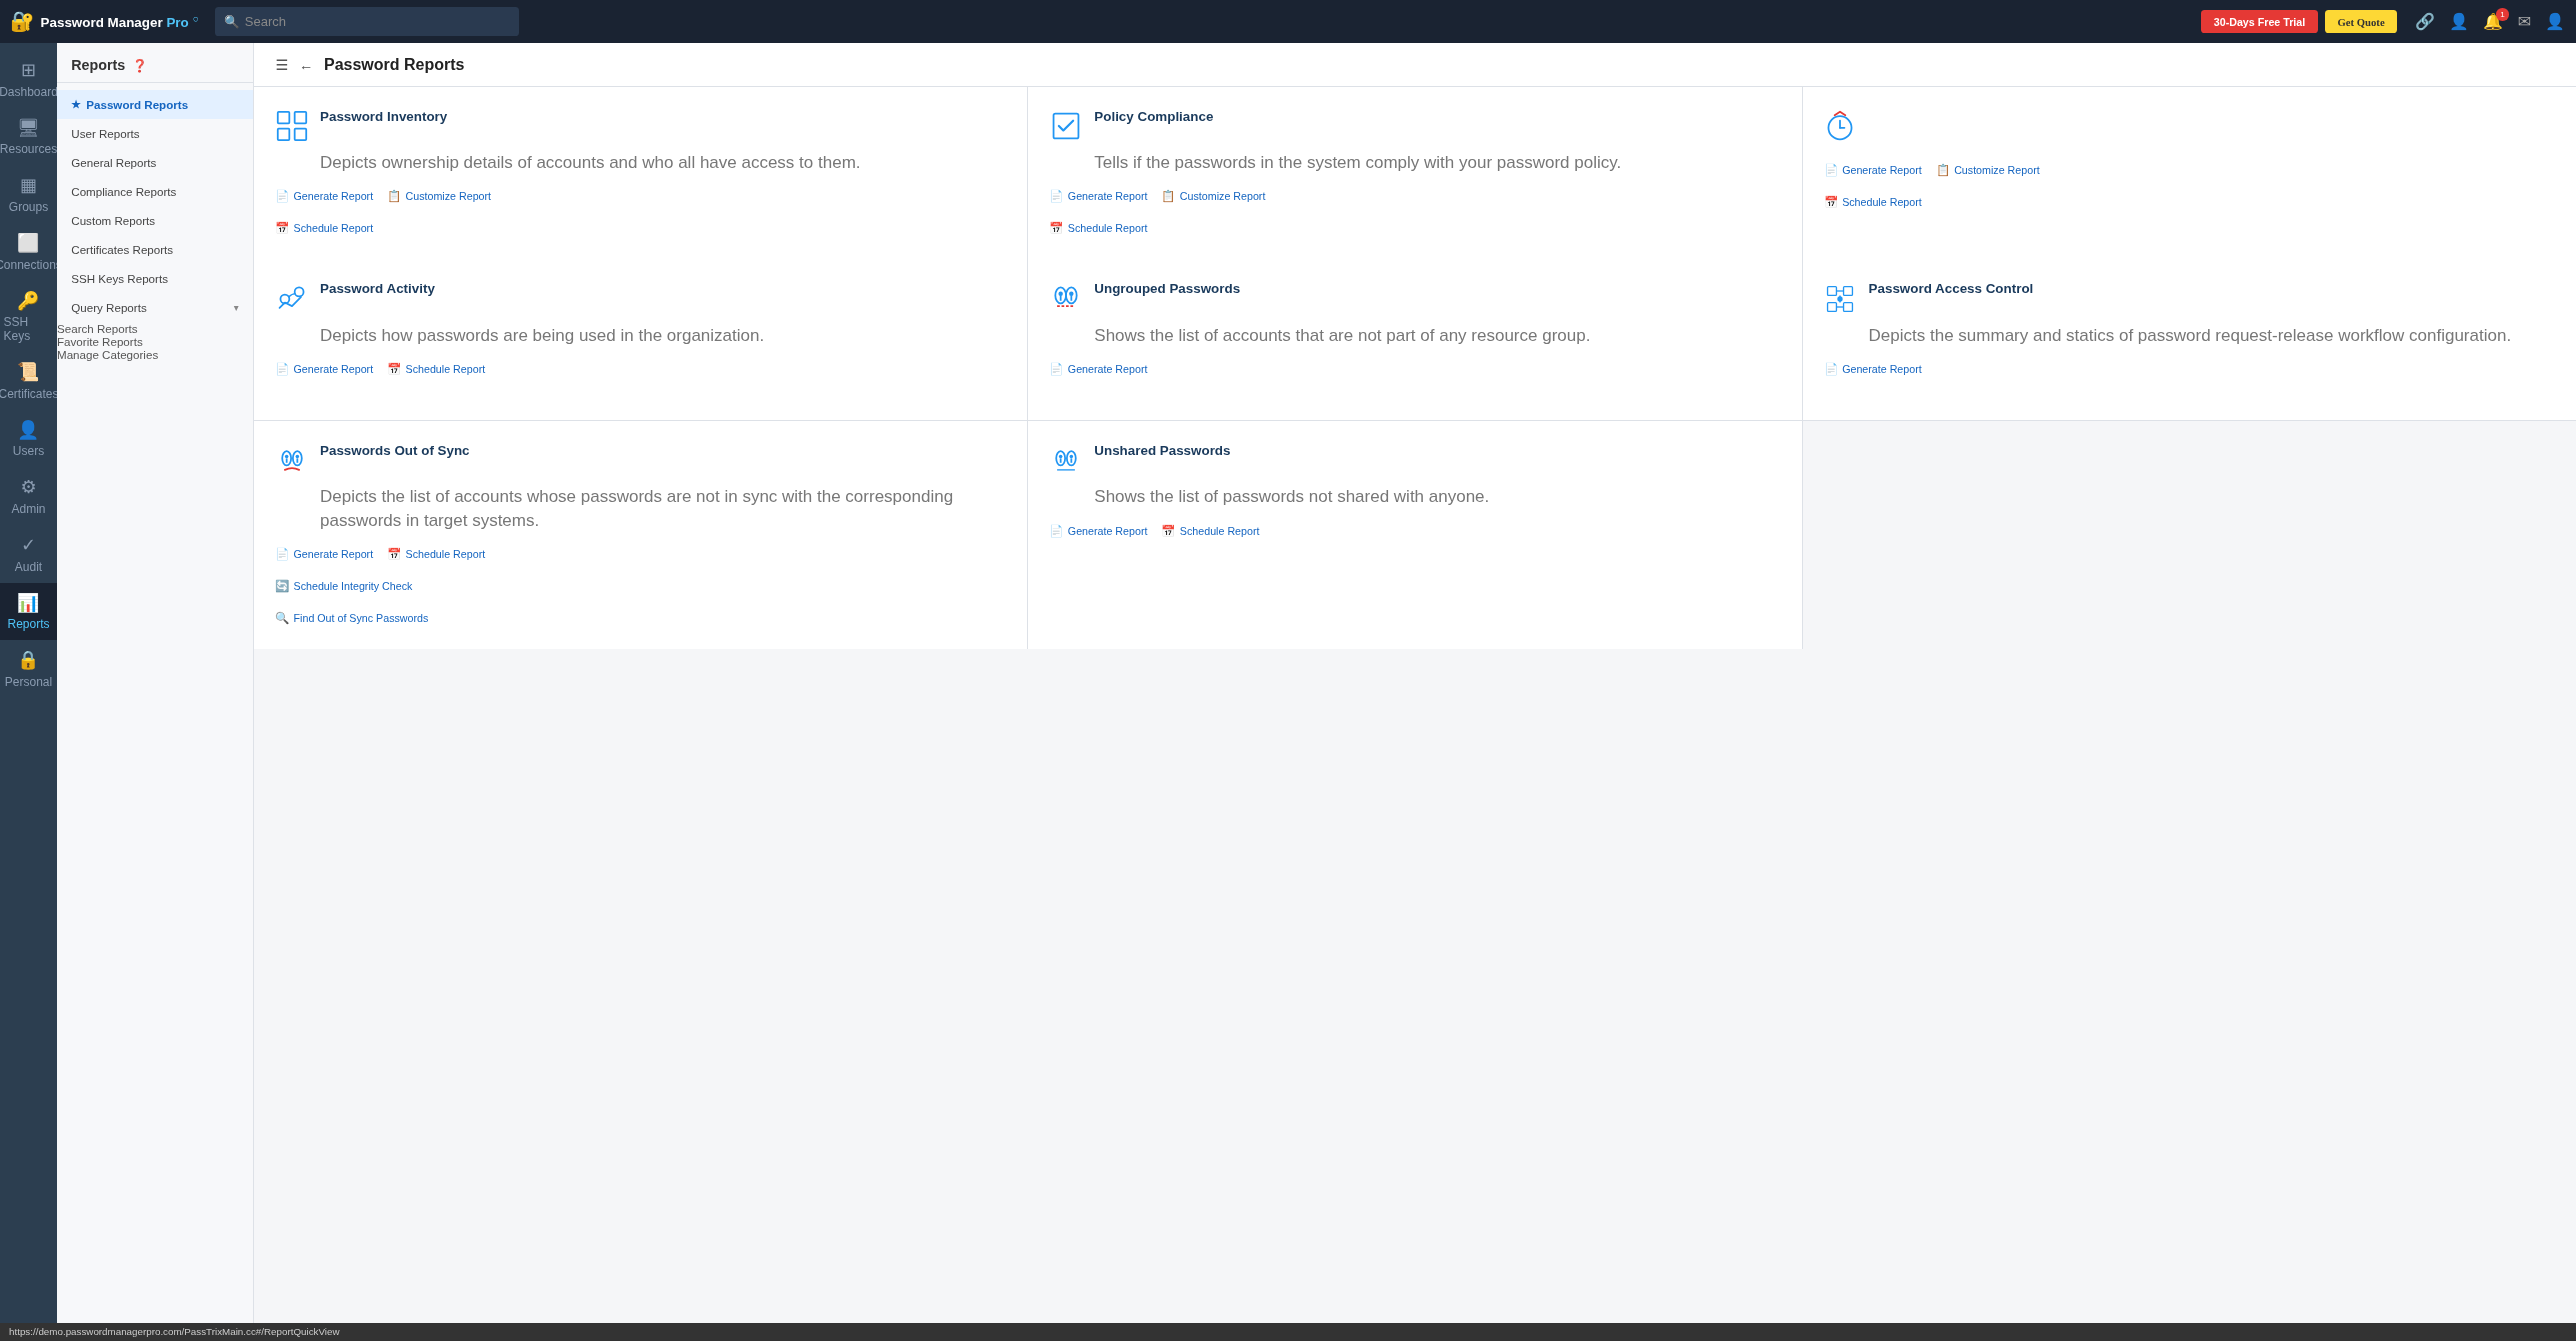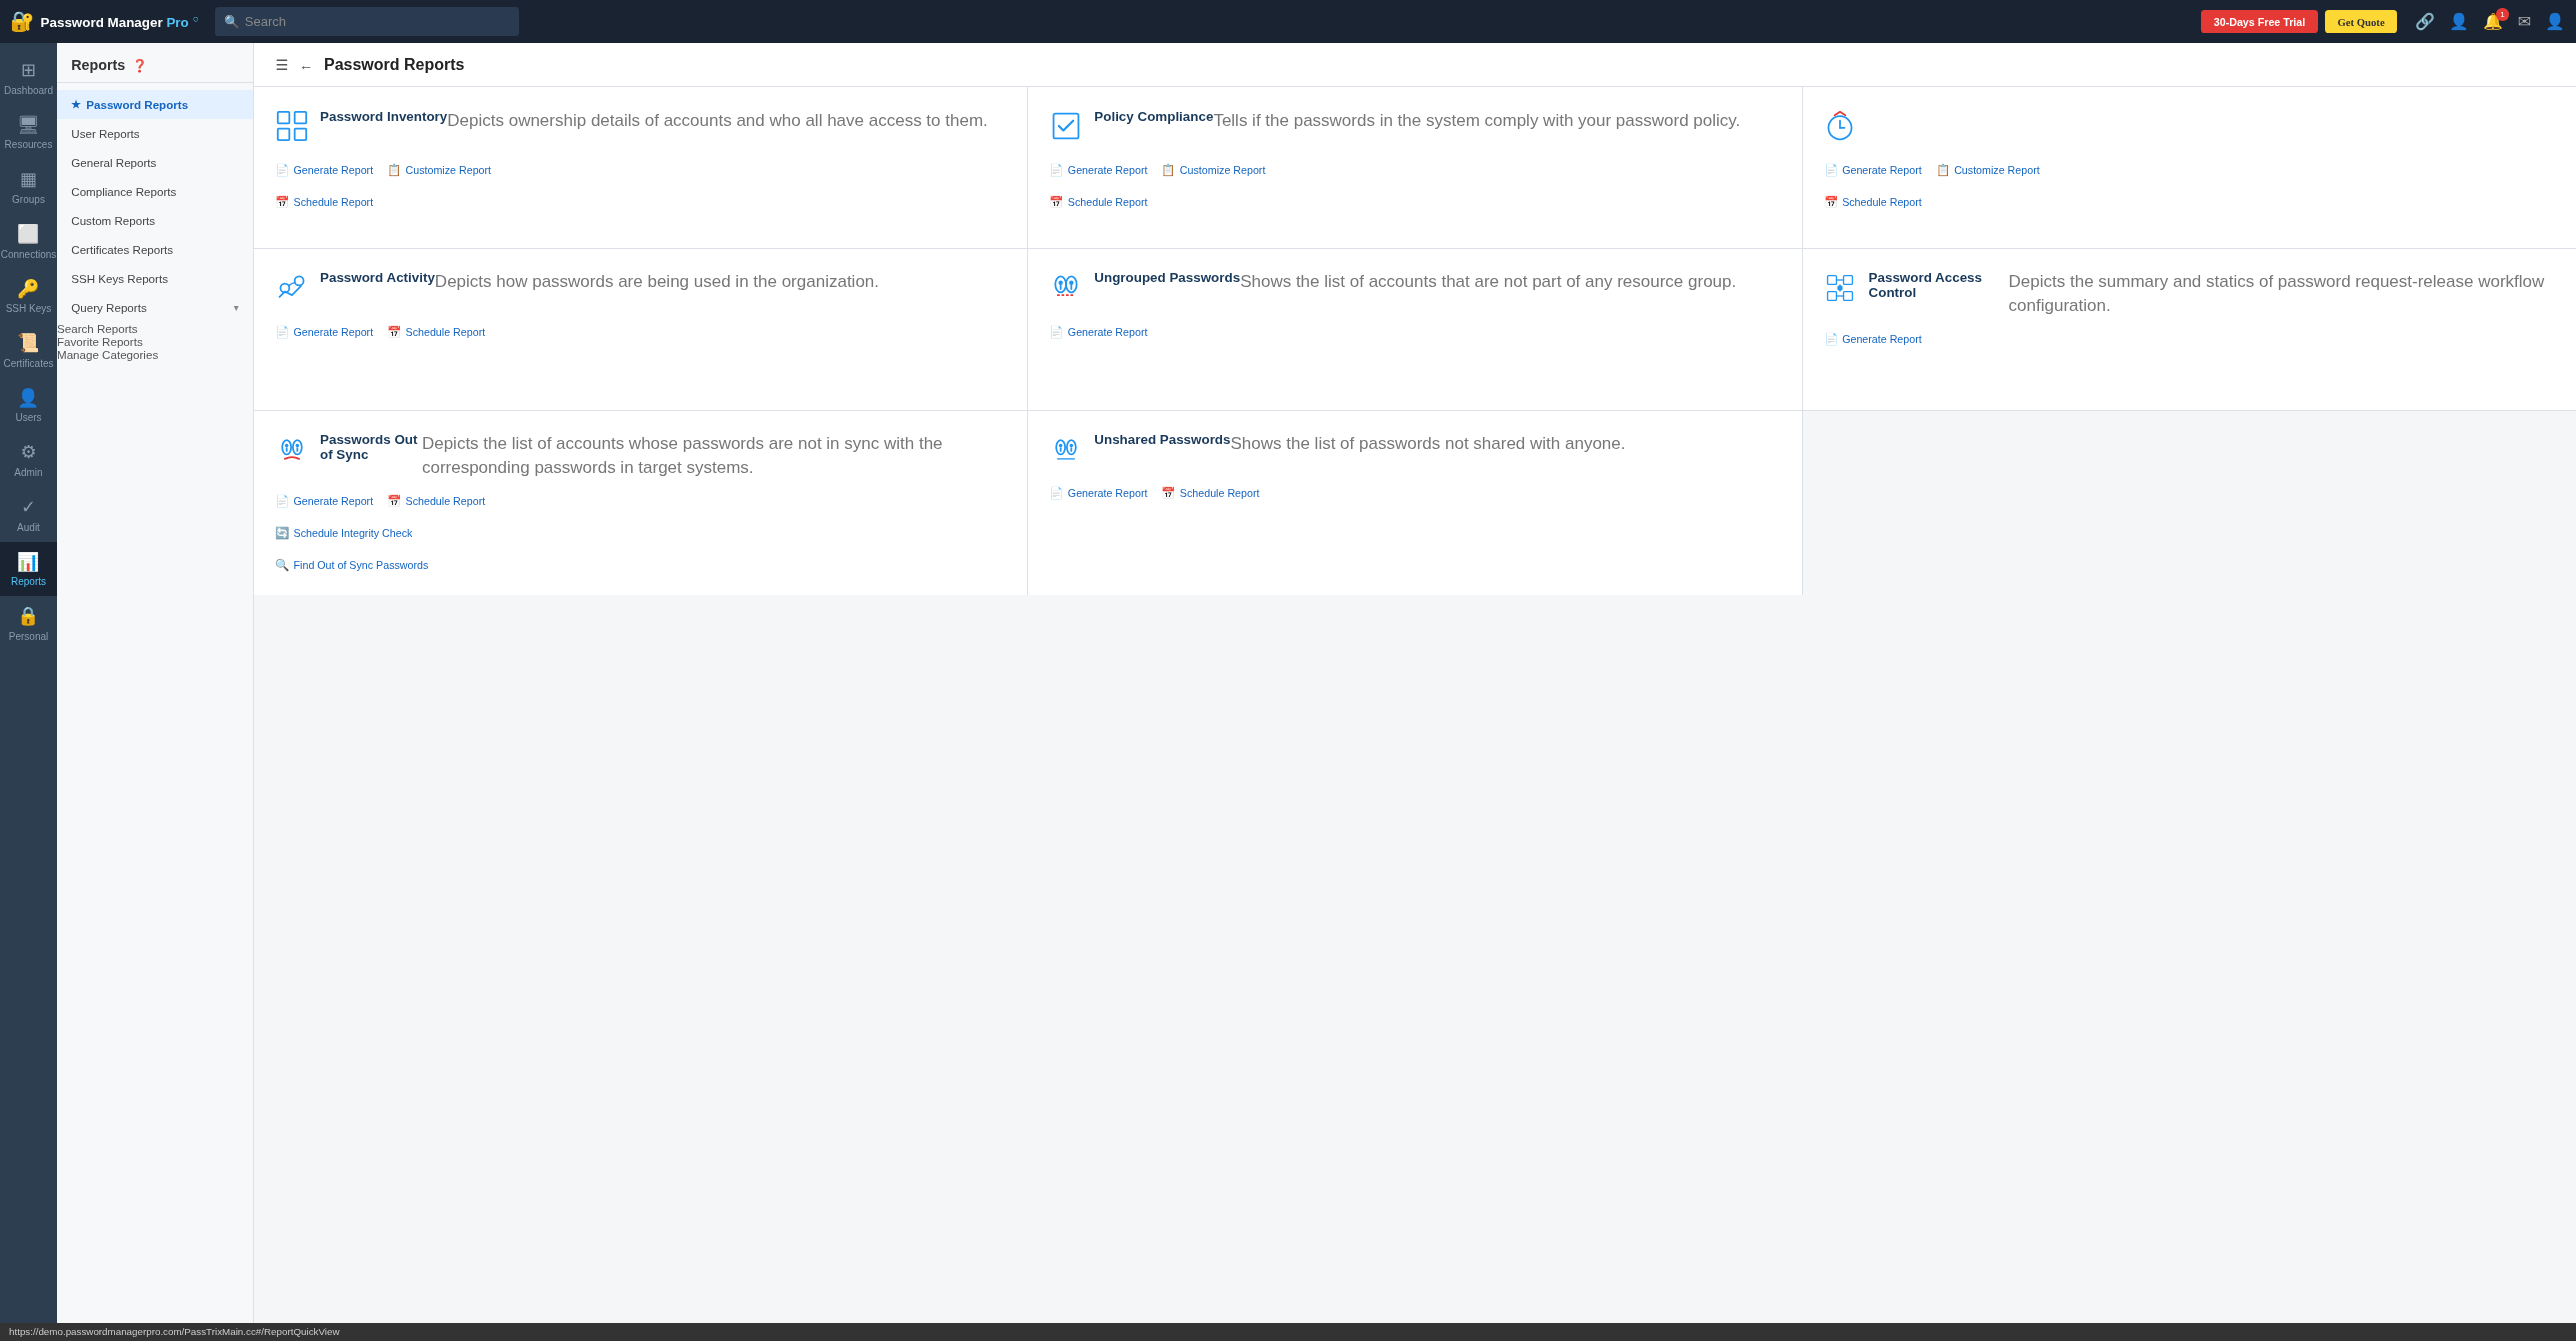--- a/index.html
+++ b/index.html
@@ -29,21 +29,21 @@
 
     
     .icon-sidebar {
       width: 57px; background: #2c3e50; display: flex; flex-direction: column; align-items: center; padding-top: 7.2px; gap: 0; flex-shrink: 0;
     }
     .icon-sidebar-item {
       display: flex; flex-direction: column; align-items: center; justify-content: center; width: 57px; padding: 9px 3.6px; cursor: pointer; color: #8a9bb0; gap: 3.6px;
     }
     .icon-sidebar-item.active { background: #1a2332; color: #4fc3f7; }
     .icon-sidebar-item .icon-sym { font-size: 18px; }
-    .icon-sidebar-item .icon-label { font-size: 10px; text-align: right; }
+    .icon-sidebar-item .icon-label { font-size: 12px; text-align: left; }
 
     
     .reports-sidebar {
       width: 197px; background: #f7f8fa; border-right: 0.9px solid #dde1e7; overflow-y: auto; flex-shrink: 0;
     }
     .reports-sidebar-header {
       padding: 14.3px 14.3px 9px; display: flex; align-items: center; gap: 7.2px; border-bottom: 0.9px solid #dde1e7;
     }
     .reports-sidebar-header .title { font-size: 14.3px; font-weight: bold; color: #333; }
     .reports-sidebar-header .help-icon { color: #666; font-size: 12.5px; cursor: pointer; }
@@ -71,21 +71,21 @@
 
     
     .report-grid {
       display: grid; grid-template-columns: repeat(3, 1fr); gap: 0.9px; background: #dde1e7; margin: 0;
     }
     .report-card {
       background: white; padding: 21.5px; display: flex; flex-direction: column; gap: 7.2px; min-height: 161px;
     }
     .report-card-header { display: flex; align-items: flex-start; gap: 12.5px; }
     .report-card-icon { color: #2196f3; font-size: 25px; flex-shrink: 0; margin-top: 1.8px; }
-    .report-card-title-area { display: flex; flex-direction: row; }
+    .report-card-title-area { display: flex; flex-direction: column; gap: 24px; }
     .report-card-title { font-size: 13.4px; font-weight: bold; color: #1a3a5c; margin-bottom: 3.6px; }
     .report-card-desc { font-size: 17px; color: #777; line-height: 1.4; }
     .report-card-actions { display: flex; flex-wrap: wrap; gap: 7.2px; margin-top: 5.4px; }
     .report-action {
       display: flex; align-items: center; gap: 3.6px; font-size: 10.7px; color: #1565c0; cursor: pointer; padding: 1.8px 0;
     }
     .report-action .act-icon { font-size: 11.6px; }
     .action-divider { color: #ccc; }
 
     

